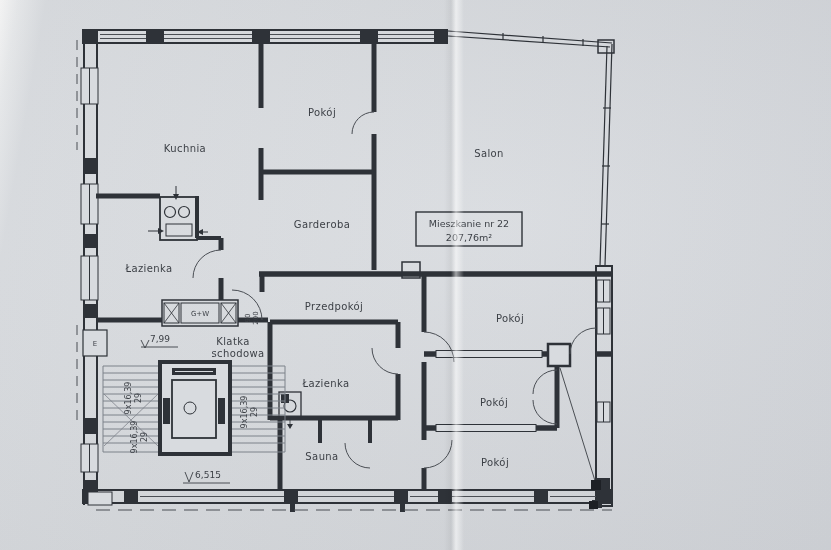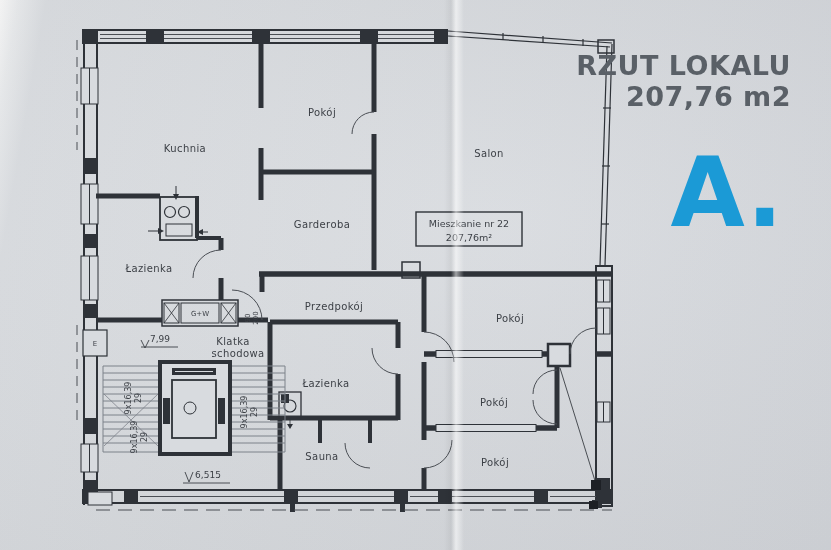--- a/index.html
+++ b/index.html
@@ -310,20 +310,15 @@
 
       <text class="dim-label" x="131" y="398" text-anchor="middle" transform="rotate(-90 131 398)">9x16,39</text>
       <text class="dim-label" x="141" y="398" text-anchor="middle" transform="rotate(-90 141 398)">29</text>
       <text class="dim-label" x="137" y="437" text-anchor="middle" transform="rotate(-90 137 437)">9x16,39</text>
       <text class="dim-label" x="147" y="437" text-anchor="middle" transform="rotate(-90 147 437)">29</text>
       <text class="dim-label" x="247" y="412" text-anchor="middle" transform="rotate(-90 247 412)">9x16,39</text>
       <text class="dim-label" x="257" y="412" text-anchor="middle" transform="rotate(-90 257 412)">29</text>
     </g>
   </svg>
 
-  <div class="title-block">
-    <span class="title-line">RZUT LOKALU</span>
-    <span class="title-line">207,76 m2</span>
-    <span class="plan-letter">A.</span>
-  </div>
 
   <div class="fold"></div>
 </div>
 
 </body></html>

